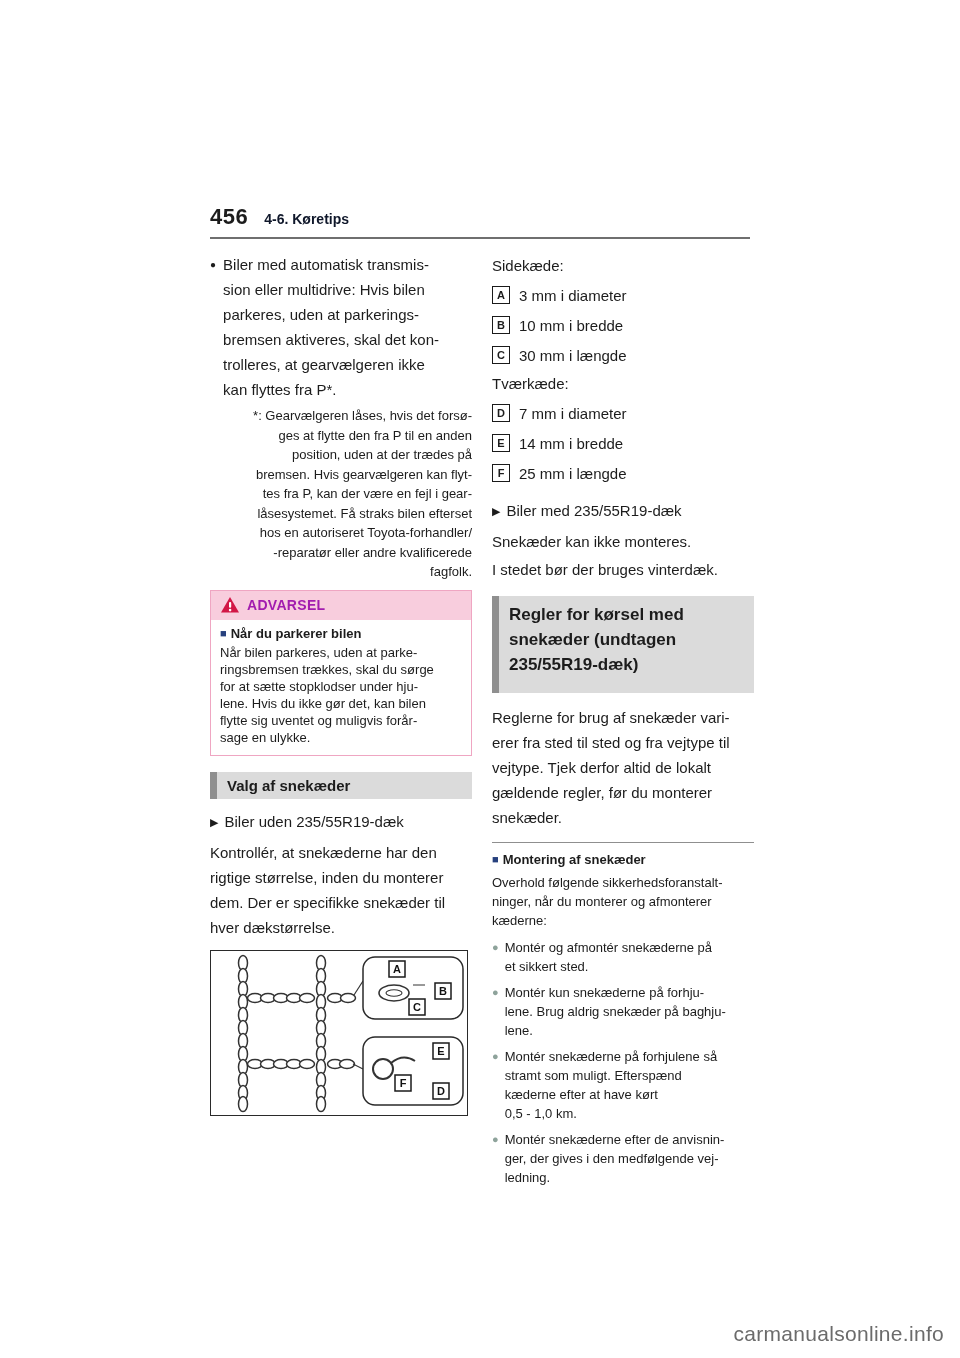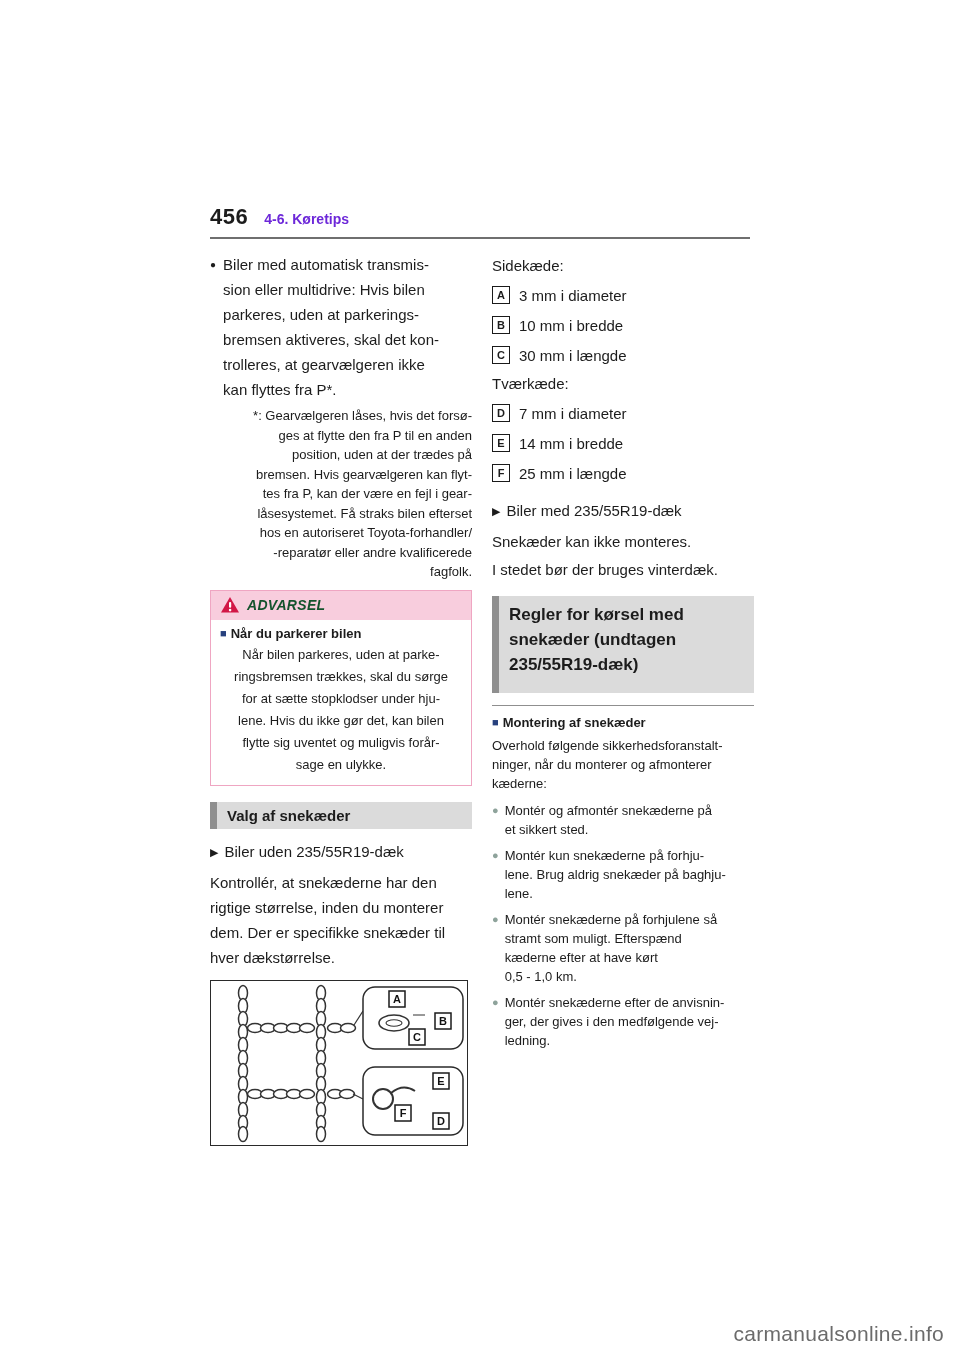--- a/index.html
+++ b/index.html
@@ -9,21 +9,21 @@
     font-family:"Liberation Sans", sans-serif; color:#1c1c1c;
   }
   .lines { white-space:pre-line; }
 
   
   .page-header {
     position:absolute; left:210px; top:204px; width:540px;
     border-bottom:2px solid #6f6f6f; padding-bottom:7px;
   }
   .page-num { font-size:22px; font-weight:bold; letter-spacing:.5px; }
-  .section-title { font-size:14px; font-weight:bold; color:#6d28d9; margin-left:16px; }
+  .section-title { font-size:14px; font-weight:bold; color:#0f172a; margin-left:16px; }
 
   
   .col { position:absolute; top:252px; width:262px; }
   .col-left { left:210px; }
   .col-right { left:492px; }
 
   .body-text { font-size:15px; line-height:25px; }
   .small-text { font-size:13px; line-height:19px; }
 
   .bullet-para { display:flex; margin-bottom:4px; }
@@ -33,23 +33,23 @@
     font-size:13px; line-height:19.5px;
     padding-left:15px; text-indent:-15px; margin-bottom:8px;text-align:right;
   }
 
   
   .warning-box { border:1px solid #efa6c2; margin-bottom:16px; }
   .warning-header {
     background:#f8cddd; height:29px;
     display:flex; align-items:center; gap:7px; padding-left:9px;
   }
-  .warning-title { font-size:14px; font-weight:bold; color:#14532d; letter-spacing:.3px;font-style:italic; }
+  .warning-title { font-size:14px; font-weight:bold; color:#a21caf; letter-spacing:.3px; }
   .warning-body { padding:6px 9px 9px 9px; }
-  .warning-body .small-text { line-height:22px;text-align:center; }
+  .warning-body .small-text { line-height:17px; }
   .subheading { font-size:13px; font-weight:bold; display:flex; align-items:center; gap:4px; margin-bottom:3px; }
   .navy-square { color:#27417e; font-size:11px; line-height:1; }
 
   
   .section-header {
     background:#dbdbdb; border-left:7px solid #8f8f8f;
     font-weight:bold; font-size:15px; padding:5px 16px 5px 10px; margin-bottom:10px;
   }
   .section-header.multi { font-size:17px; line-height:25px; padding:6px 4px 16px 10px; margin:14px 0 12px 0; }
 
@@ -275,20 +275,25 @@
     <span class="body-text">Biler med 235/55R19-dæk</span>
   </div>
 
   <div class="body-text line-item">Snekæder kan ikke monteres.</div>
   <div class="body-text line-item">I stedet bør der bruges vinterdæk.</div>
 
   <div class="section-header multi lines">Regler for kørsel med
 snekæder (undtagen
 235/55R19-dæk)</div>
 
+  <div class="body-text lines para">Reglerne for brug af snekæder vari-
+erer fra sted til sted og fra vejtype til
+vejtype. Tjek derfor altid de lokalt
+gældende regler, før du monterer
+snekæder.</div>
 
   <div class="subsection">
     <div class="subheading">
       <span class="navy-square">■</span>
       <span>Montering af snekæder</span>
     </div>
     <div class="small-text lines intro">Overhold følgende sikkerhedsforanstalt-
 ninger, når du monterer og afmonterer
 kæderne:</div>
 

